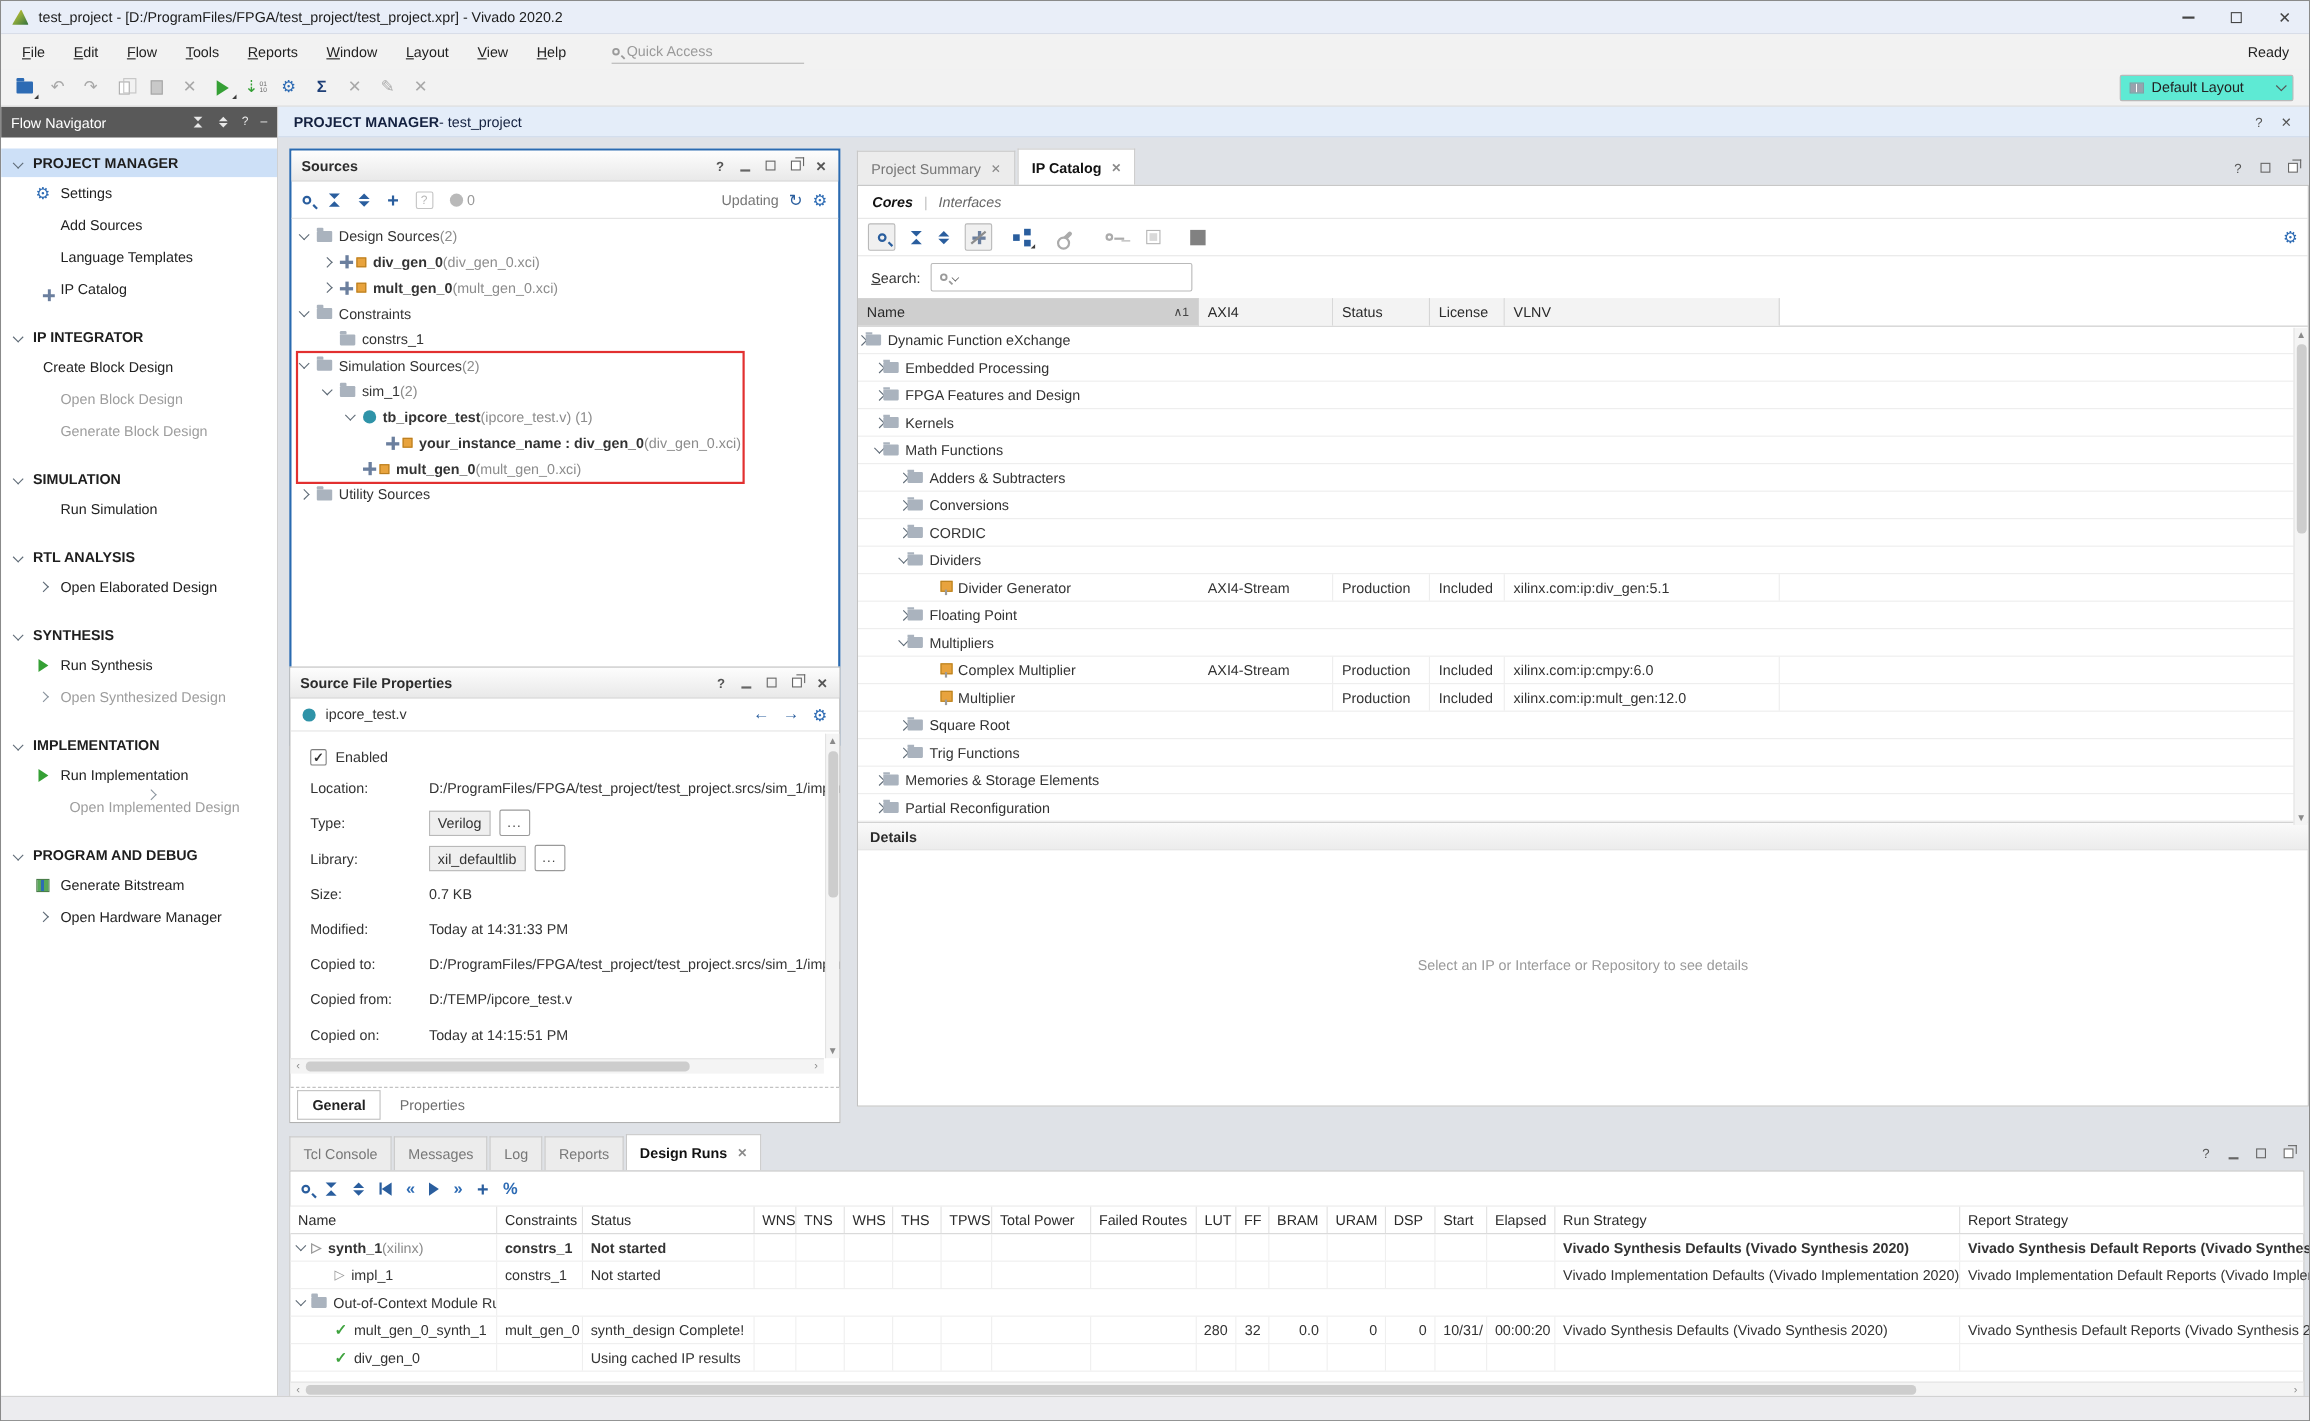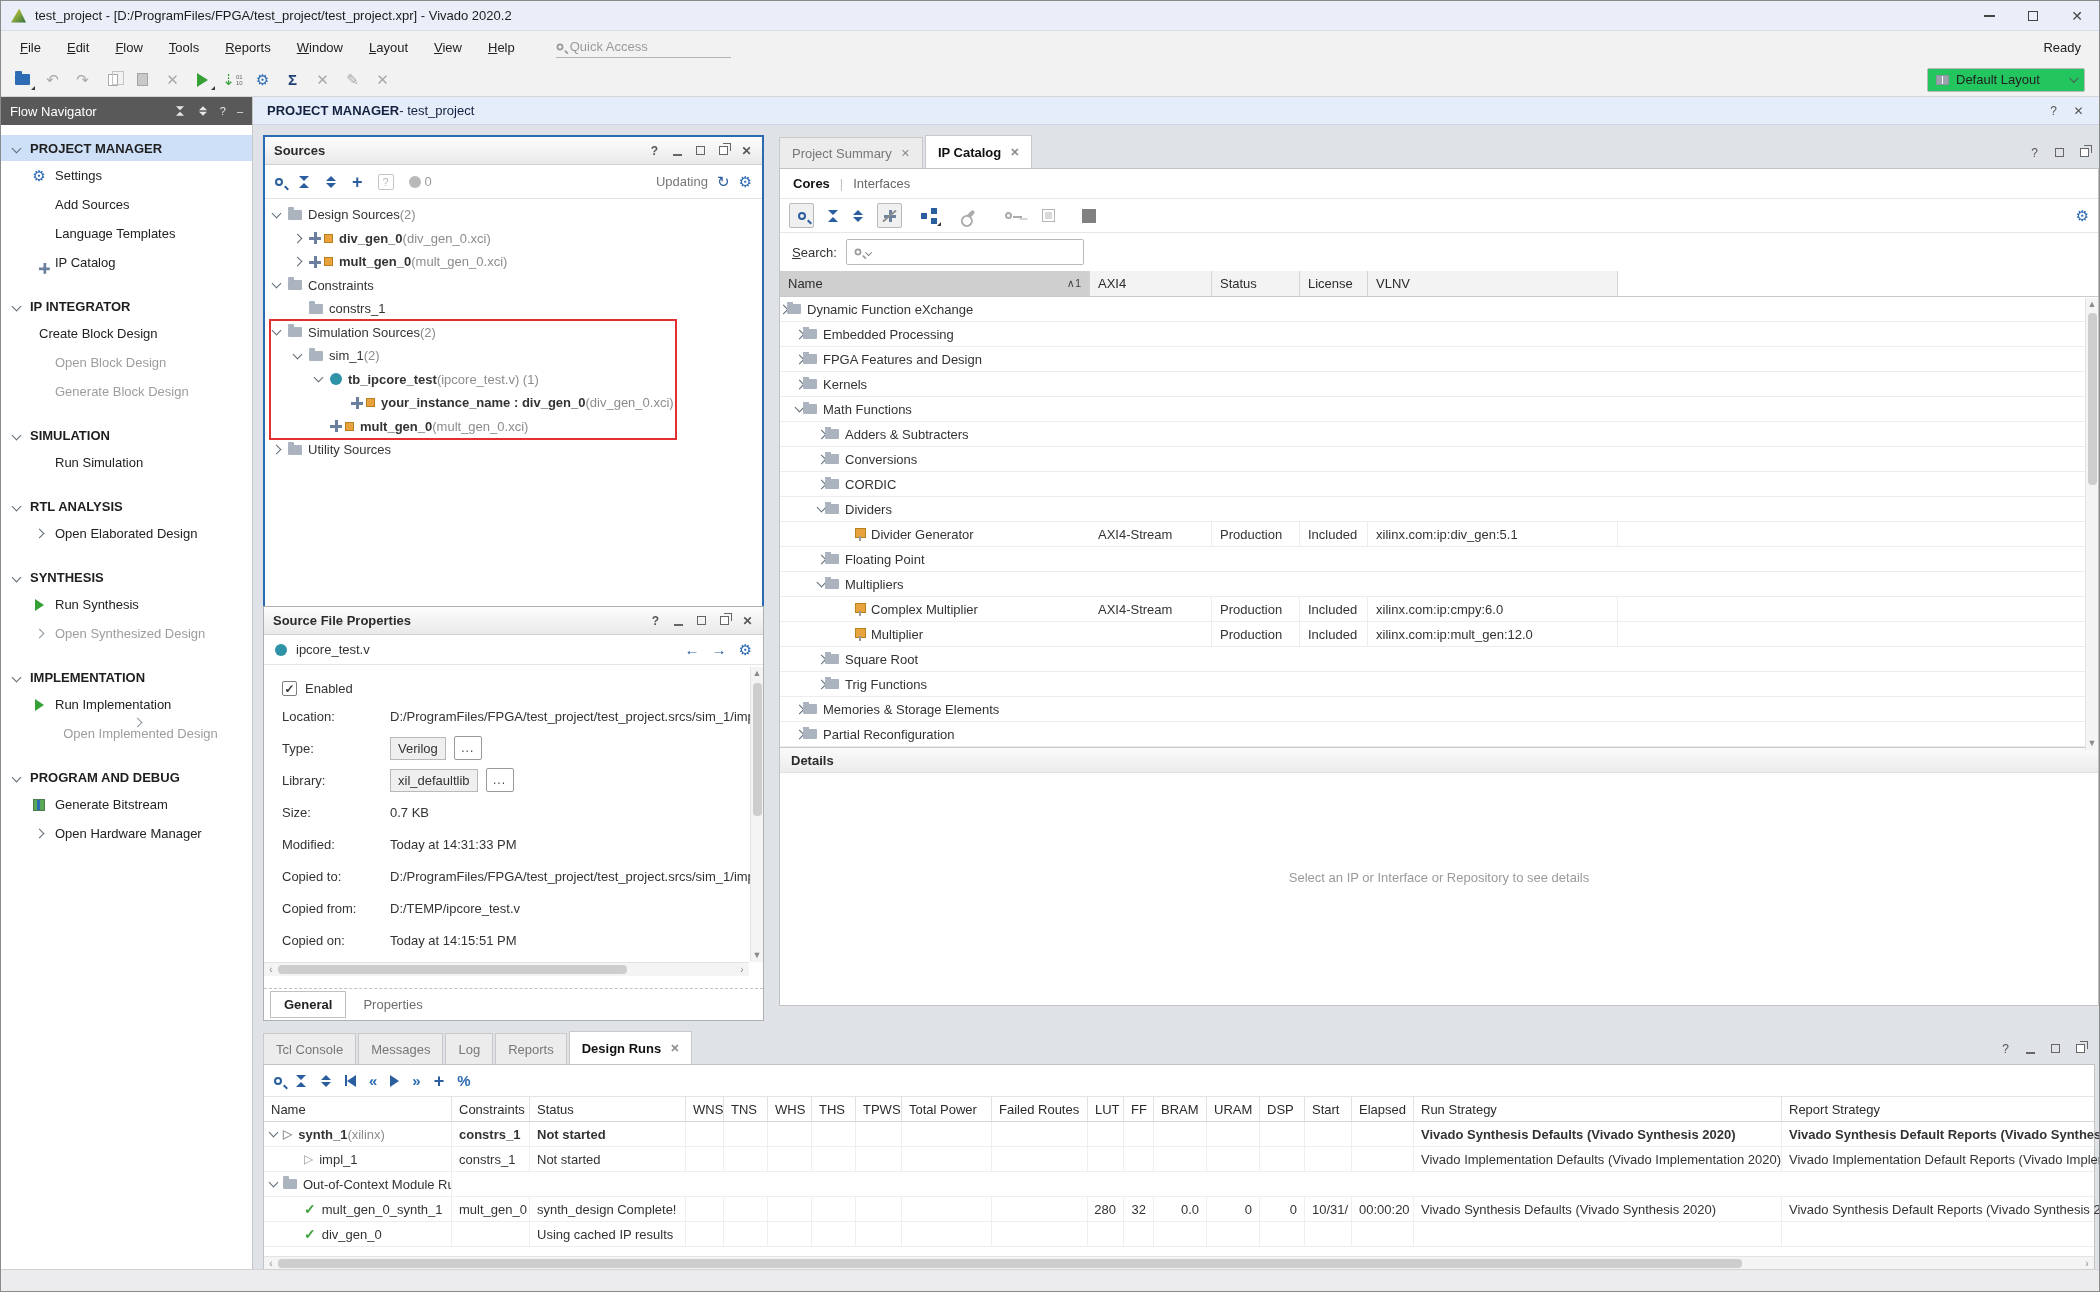--- a/index.html
+++ b/index.html
@@ -29,21 +29,21 @@
   .gly { font-size:15px; line-height:1; }
   .g-gray { color:#a8a8a8; } .g-blue { color:#2d6bb4; } .g-green{color:#35a035;} .g-navy { color:#1e3f77; font-weight:bold; }
   .ic-folder-open { position:relative; width:15px; height:11px; background:#2d6bb4; border-radius:1px; }
   .ic-folder-open::before { content:""; position:absolute; top:-3px; left:0; width:7px; height:3px; background:#2d6bb4; border-radius:1px 1px 0 0; }
   .tri-green { width:0; height:0; border-left:11px solid #35a035; border-top:7px solid transparent; border-bottom:7px solid transparent; }
   .ic-copy { width:10px; height:12px; border:1.5px solid #ababab; background:#fff; position:relative; }
   .ic-copy::after { content:""; position:absolute; left:3px; top:-4px; width:10px; height:12px; border:1.5px solid #c4c4c4; }
   .ic-paste { width:11px; height:13px; background:#c9c9c9; border:1.5px solid #a5a5a5; }
   .step-nums { display:flex; flex-direction:column; font-size:6px; color:#666; line-height:6px; margin-left:1px; }
   .caret-corner::after { content:""; position:absolute; right:1px; bottom:2px; border-left:4px solid transparent; border-bottom:4px solid #3c3c3c; }
-  .layout-select { margin-left:auto; margin-right:14px; width:158px; height:24px; background:#22c55e; border:1px solid #b9b9b9; border-radius:2px; display:flex; align-items:center; padding:0 8px; gap:7px; font-size:13px; color:#222; }
+  .layout-select { margin-left:auto; margin-right:14px; width:158px; height:24px; background:#5eead4; border:1px solid #b9b9b9; border-radius:2px; display:flex; align-items:center; padding:0 8px; gap:7px; font-size:13px; color:#222; }
   .ic-layout { width:13px; height:10px; background:linear-gradient(90deg,#9aa2ad 46%,#fff 46%,#fff 54%,#9aa2ad 54%); border:1px solid #8b939e; }
   .dd-chev { margin-left:auto; width:7px; height:7px; border-right:1.6px solid #555; border-bottom:1.6px solid #555; transform:rotate(45deg) translateY(-2px); }
 
   
   .flownav { position:absolute; left:0; top:96px; width:252px; bottom:22px; background:#fff; border-right:1px solid #c6c6c6; overflow:hidden; }
   .fn-header { height:28px; background:#595959; color:#fff; display:flex; align-items:center; padding:0 9px; font-size:13px; }
   .fn-hicons { margin-left:auto; display:flex; gap:11px; align-items:center; font-size:11px; color:#e8e8e8; }
   .fn-body { padding-top:10px; }
   .fn-section { margin-bottom:16px; }
   .fn-sec-label { height:26px; display:flex; align-items:center; font-weight:bold; color:#1e1e1e; font-size:13px; }
@@ -128,21 +128,21 @@
   .vs-arrow { height:13px; color:#8a8a8a; font-size:9px; text-align:center; line-height:13px; }
   .vs-thumb { position:absolute; left:2px; width:9px; background:#cdcdcd; border-radius:4px; }
 
   
   .doc-tabbar { position:absolute; left:0; right:0; top:0; height:33px; display:flex; align-items:flex-end; background:transparent; }
   .doc-tab { height:31px; display:flex; align-items:center; gap:9px; padding:0 12px; background:#ececec; border:1px solid #c9c9c9; border-bottom:none; color:#777; font-size:13px; margin-right:2px; }
   .doc-tab.active { background:#fff; color:#111; font-weight:bold; height:33px; }
   .tab-x { color:#8a8a8a; font-size:11px; }
   .dt-icons { margin-left:auto; display:flex; gap:12px; align-items:center; margin-bottom:9px; margin-right:8px; }
   .ipc-body { position:absolute; left:0; right:0; top:33px; bottom:0; background:#fff; border:1px solid #c2c2c2; display:flex; flex-direction:column; }
-  .subtabs { height:30px; display:flex; align-items:center; padding:0 13px; gap:10px; border-bottom:1px solid #e6e6e6; }
+  .subtabs { height:30px; display:flex; align-items:center; padding:0 13px; gap:10px; border-bottom:1px solid #e6e6e6;font-style:italic; }
   .subtab.active { font-weight:bold; color:#111; }
   .subtab { color:#666; }
   .st-sep { color:#c0c0c0; }
   .ipc-toolbar { height:34px; display:flex; align-items:center; gap:13px; padding:0 9px; border-bottom:1px solid #e6e6e6; }
   .tb-boxed { width:25px; height:25px; border:1px solid #b9b9b9; background:#f0f0f0; display:flex; align-items:center; justify-content:center; border-radius:2px; position:relative; }
   .ic-slash::after { content:""; position:absolute; left:3px; top:11px; width:17px; height:2px; background:#8d8d8d; transform:rotate(-40deg); }
   .ic-hier { width:6px; height:6px; background:#2a5e9e; position:relative; margin-right:10px; }
   .ic-hier::before { content:""; position:absolute; left:10px; top:-5px; width:6px; height:6px; background:#2a5e9e; box-shadow:0 10px 0 #2a5e9e; }
   .ic-wrench { width:14px; height:4px; background:#ababab; border-radius:2px; transform:rotate(-45deg); position:relative; }
   .ic-wrench::before { content:""; position:absolute; left:-4px; top:-2px; width:8px; height:8px; border:2.4px solid #ababab; border-radius:50%; background:#fff; }

